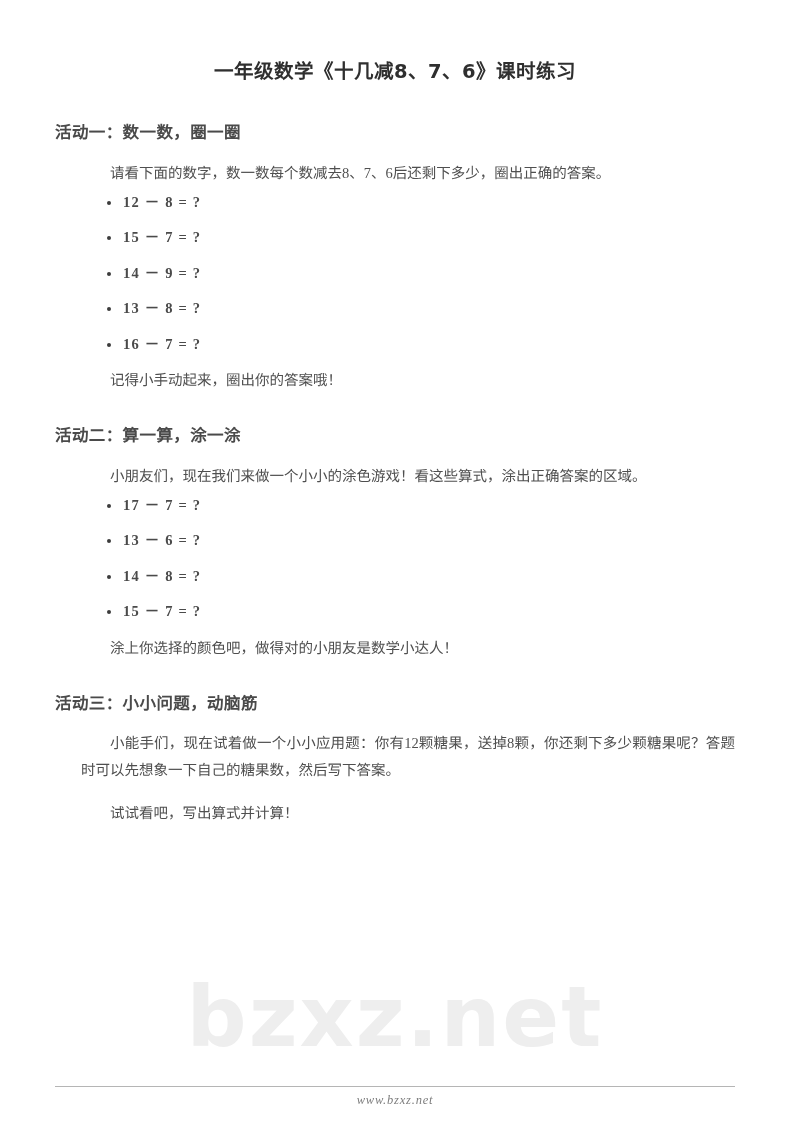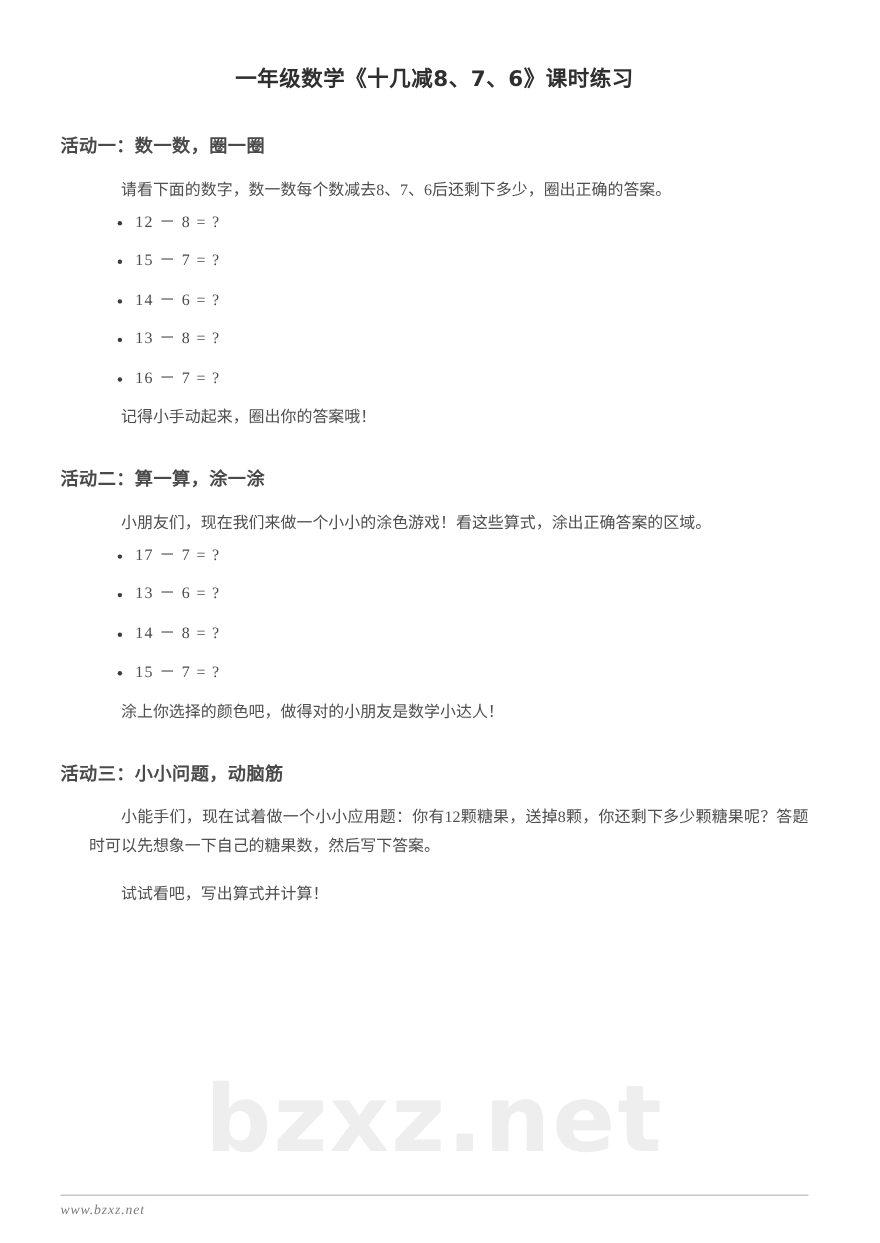--- a/index.html
+++ b/index.html
@@ -89,20 +89,21 @@
   .para.closing {
     margin-top: 16px;
     margin-bottom: 0;
   }
 
   
   .problem-list {
     list-style: none;
     margin: 0 0 0 0;
     padding: 0 0 0 52px;
+    font-weight: bold;
   }
   .problem-list li {
     position: relative;
     font-size: 14.5px;
     color: #4a4a4a;
     line-height: 1;
     padding: 0 0 0 16px;
     margin-bottom: 21px;
     letter-spacing: 1.2px;
   }
@@ -128,21 +129,21 @@
     bottom: 22px;
     z-index: 2;
   }
   .footer-rule {
     border: 0;
     border-top: 1px solid #b5b5b5;
     margin: 0 0 6px 0;
     height: 0;
   }
   .footer-text {
-    text-align: left;
+    text-align: center;
     font-family: "Liberation Serif", "DejaVu Serif", serif;
     font-style: italic;
     font-size: 12.5px;
     color: #7d7d7d;
     letter-spacing: 0.8px;
   }
 </style>
 </head>
 <body>
 
@@ -153,21 +154,21 @@
   <div class="content">
 
     <h1 class="doc-title">一年级数学《十几减8、7、6》课时练习</h1>
 
     <div class="section">
       <h2 class="section-heading">活动一：数一数，圈一圈</h2>
       <p class="para">请看下面的数字，数一数每个数减去8、7、6后还剩下多少，圈出正确的答案。</p>
       <ul class="problem-list">
         <li>12 － 8 = ?</li>
         <li>15 － 7 = ?</li>
-        <li>14 － 6 = ?</li>
+        <li>14 － 9 = ?</li>
         <li>13 － 8 = ?</li>
         <li>16 － 7 = ?</li>
       </ul>
       <p class="para closing">记得小手动起来，圈出你的答案哦！</p>
     </div>
 
     <div class="section">
       <h2 class="section-heading">活动二：算一算，涂一涂</h2>
       <p class="para">小朋友们，现在我们来做一个小小的涂色游戏！看这些算式，涂出正确答案的区域。</p>
       <ul class="problem-list">

